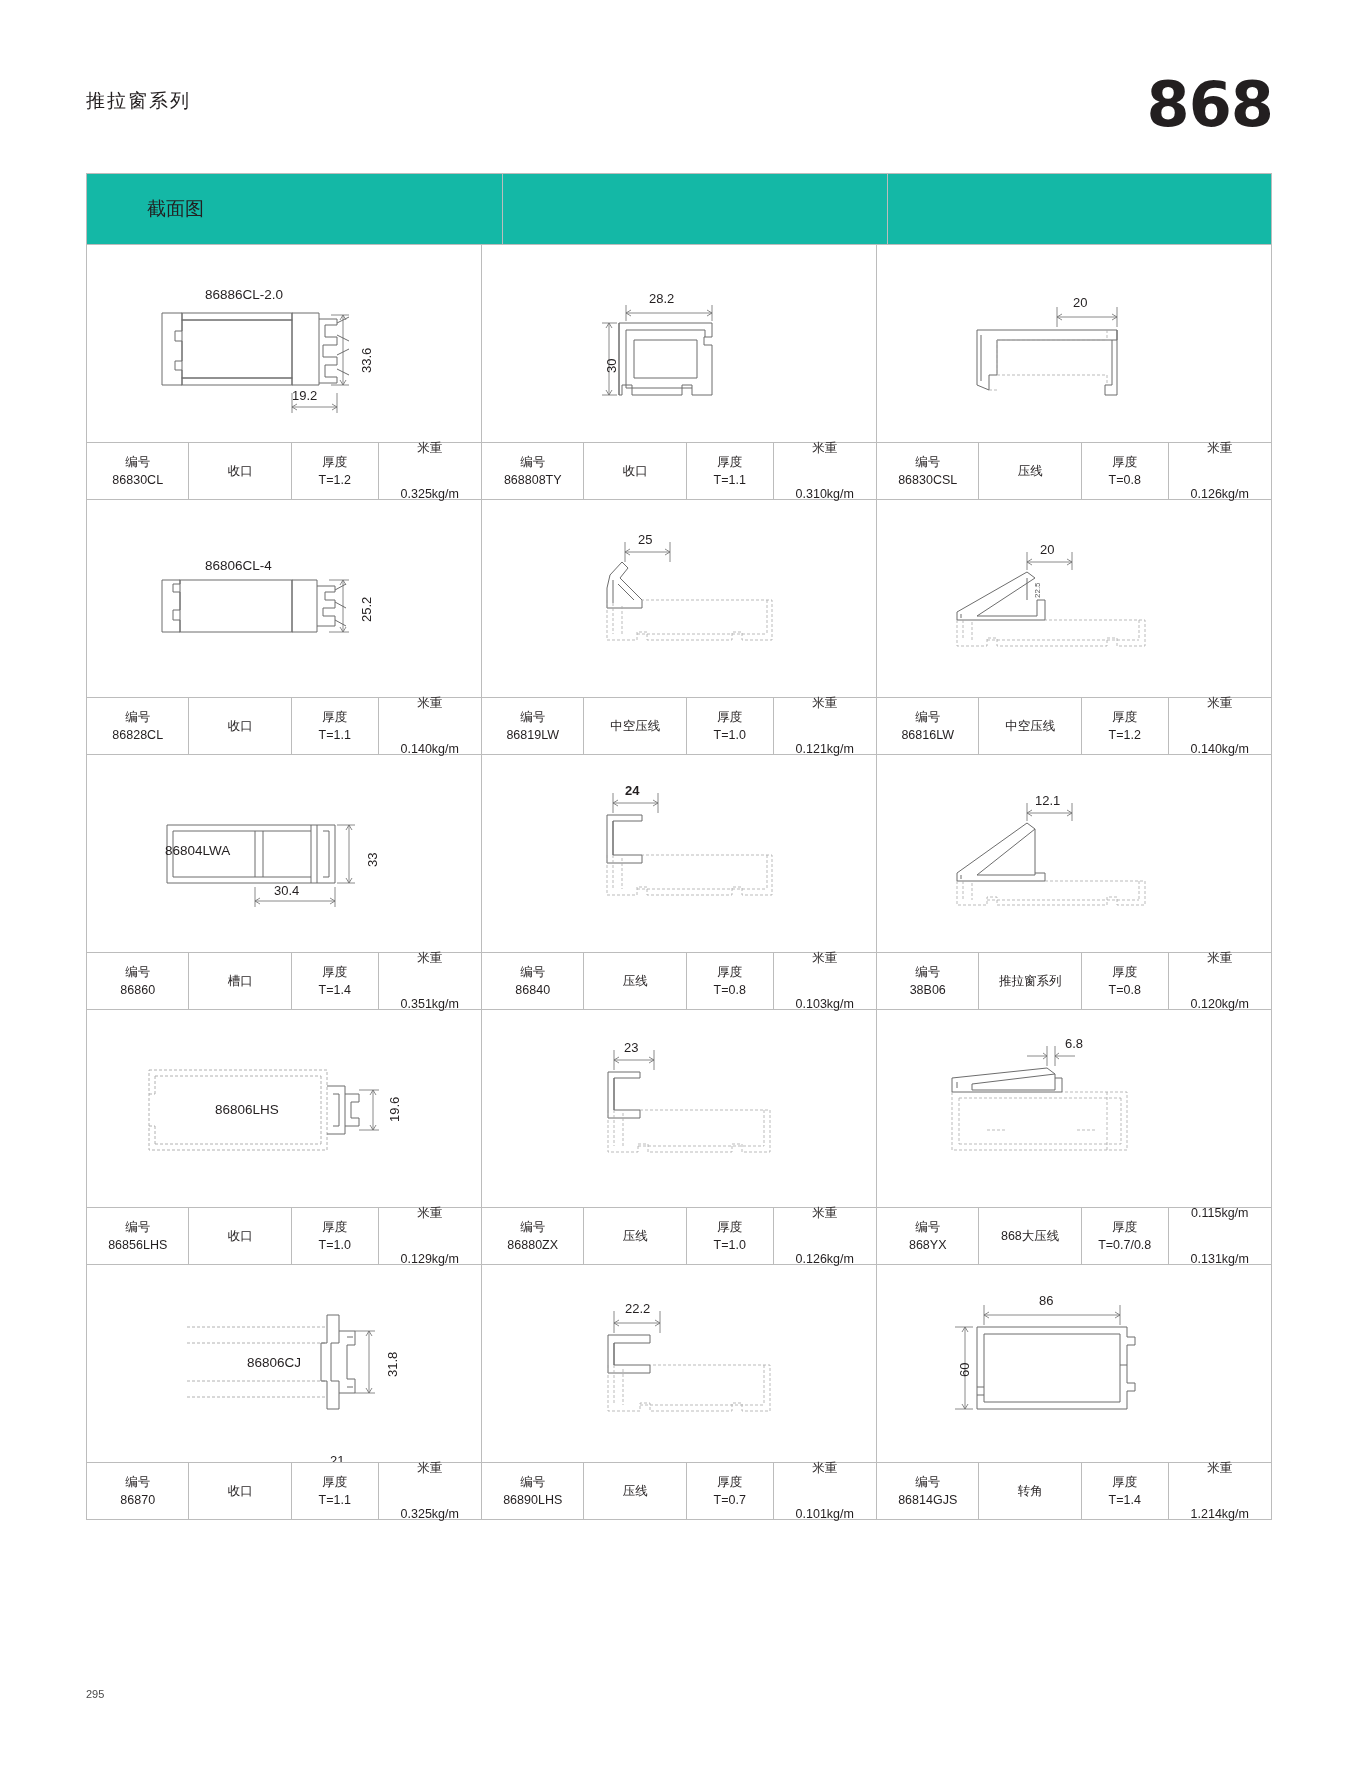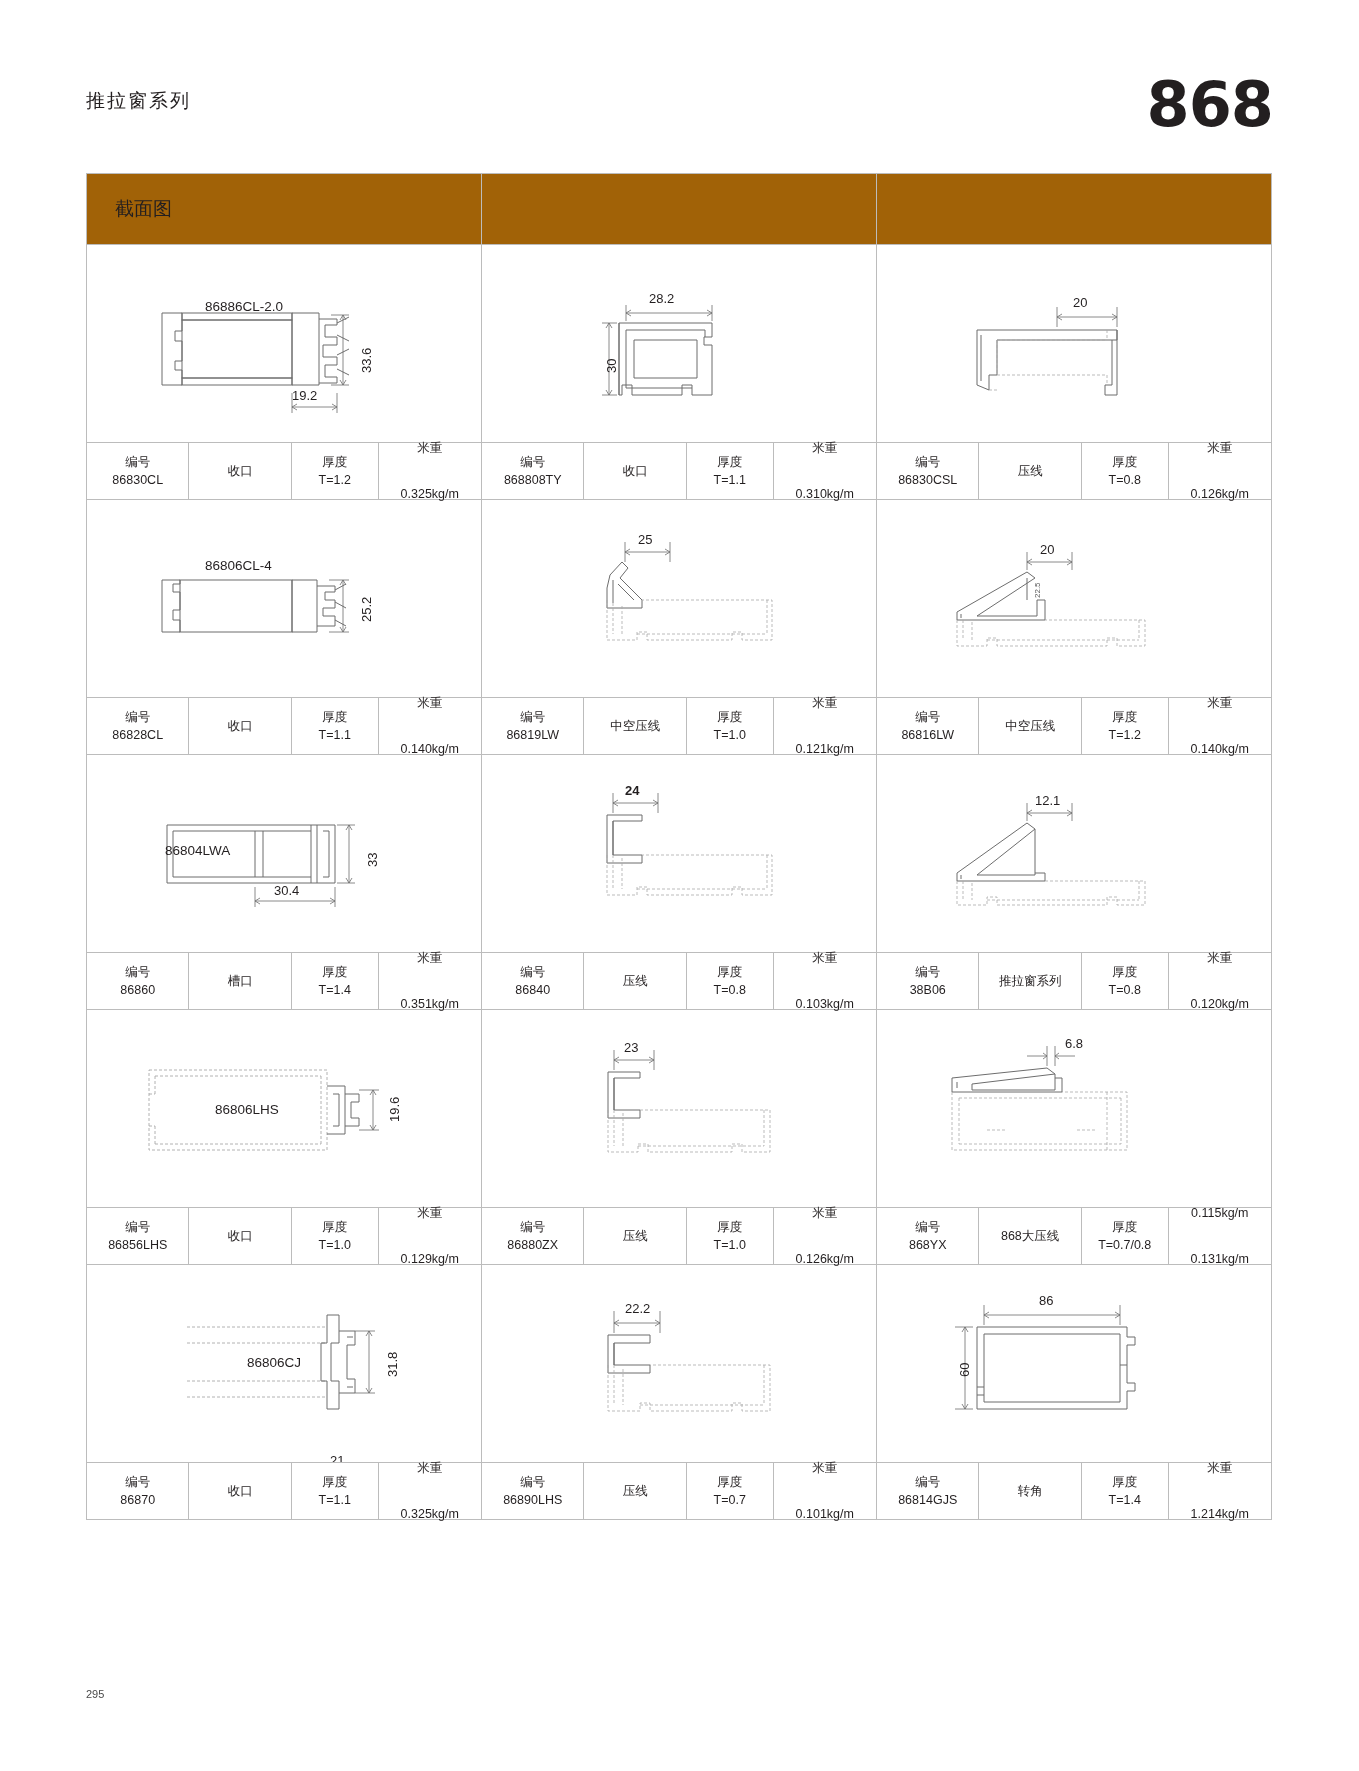--- a/index.html
+++ b/index.html
@@ -52,21 +52,22 @@
     position: absolute;
     left: 86px;
     top: 173px;
     width: 1186px;
     border: 1px solid #bcbcbc;
     box-sizing: border-box;
   }
   .band {
     display: flex;
     height: 70px;
-    background: #a16207;
+    background: #14b8a6;
+    padding-left: 32px;
   }
   .band-cell {
     flex: 1 1 0;
     border-right: 1px solid #bcbcbc;
     box-sizing: border-box;
     display: flex;
     align-items: center;
     padding-left: 28px;
     font-size: 19px;
     color: #231f20;
@@ -175,21 +176,21 @@
             </g>
             <g stroke="#6d6d6d" stroke-width="0.8" fill="none">
               <path d="M244,70 L262,70 M244,140 L262,140"></path>
               <path d="M256,70 L256,140"></path>
               <path d="M253,75 L256,70 L259,75 M253,135 L256,140 L259,135"></path>
               <path d="M205,148 L205,168 M250,148 L250,168"></path>
               <path d="M205,162 L250,162"></path>
               <path d="M210,159 L205,162 L210,165 M245,159 L250,162 L245,165"></path>
             </g>
           </svg>
-          <div class="code-lbl" style="left:118px; top:54px;text-align:center;">86886CL-2.0</div>
+          <div class="code-lbl" style="left:118px; top:42px;text-align:center;">86886CL-2.0</div>
           <div class="lbl vert" style="left:272px; top:128px;">33.6</div>
           <div class="lbl" style="left:205px; top:143px;">19.2</div>
         </div>
         <div class="spec">
           <div class="c1">
             <span>编号</span>
             <span>86830CL</span>
           </div>
           <div class="c2">收口</div>
           <div class="c3">

